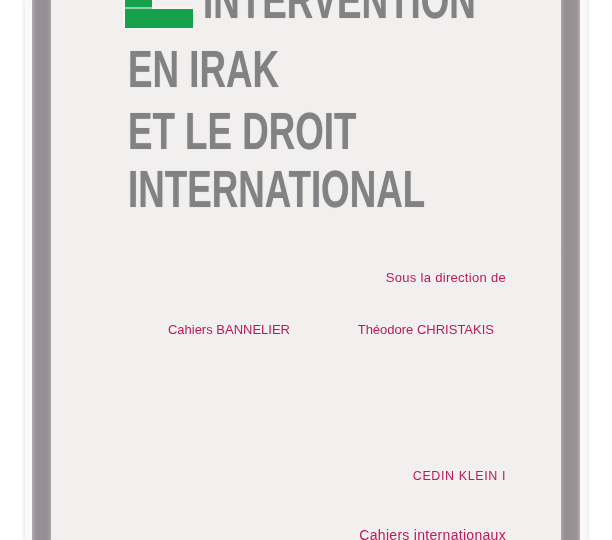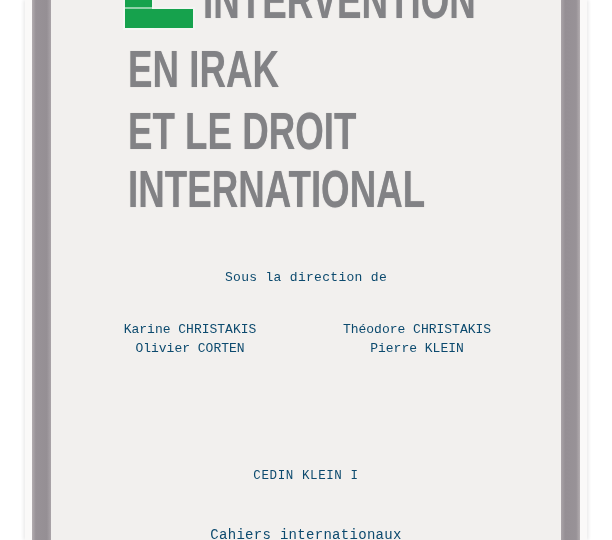--- a/index.html
+++ b/index.html
@@ -85,37 +85,36 @@
     transform-origin: left top;
     text-shadow: 0 0 1px rgba(130,130,133,0.55);
   }
   .t1 { left: 203px; top: -25px; }
   .t2 { left: 128px; top: 44px; }
   .t3 { left: 128px; top: 106px; }
   .t4 { left: 128px; top: 164px; }
 
   .small {
     position: absolute;
-    color: #0c4a6e;
+    color: #be185d;
     font-size: 13px;
-    text-align: center;
+    text-align: right;
     white-space: nowrap;
-    font-family: Liberation Mono, monospace;
   }
   .byline {
     left: 106px;
     top: 270px;
     width: 400px;
     letter-spacing: 0.3px;
   }
   .editors-col {
     line-height: 19px;
   }
   .editors-left  { left: 90px;  top: 320px; width: 200px; }
-  .editors-right { left: 317px; top: 320px; width: 200px; }
+  .editors-right { left: 294px; top: 320px; width: 200px; }
 
   .institutions {
     left: 106px;
     top: 466px;
     width: 400px;
     font-size: 12.5px;
     line-height: 20px;
     letter-spacing: 0.6px;
   }
   .collection {
@@ -145,27 +144,25 @@
     </div>
 
     <div class="title-line t1">INTERVENTION</div>
     <div class="title-line t2">EN IRAK</div>
     <div class="title-line t3">ET LE DROIT</div>
     <div class="title-line t4">INTERNATIONAL</div>
 
     <div class="small byline">Sous la direction de</div>
 
     <div class="small editors-col editors-left">
-      <div>Karine CHRISTAKIS</div>
-      <div>Olivier CORTEN</div>
+      <div>Cahiers BANNELIER</div>
     </div>
 
     <div class="small editors-col editors-right">
       <div>Théodore CHRISTAKIS</div>
-      <div>Pierre KLEIN</div>
     </div>
 
     <div class="small institutions">
       <div>CEDIN KLEIN I</div>
     </div>
 
     <div class="small collection">Cahiers internationaux</div>
 
   </div>
 </div>

